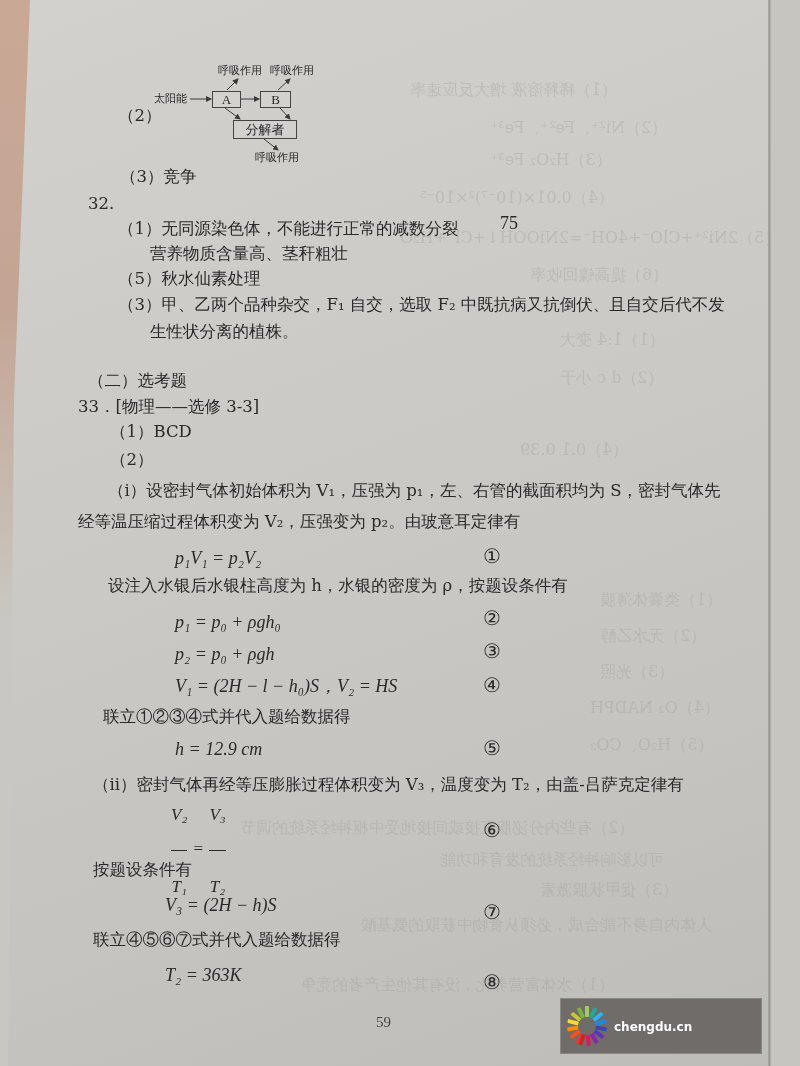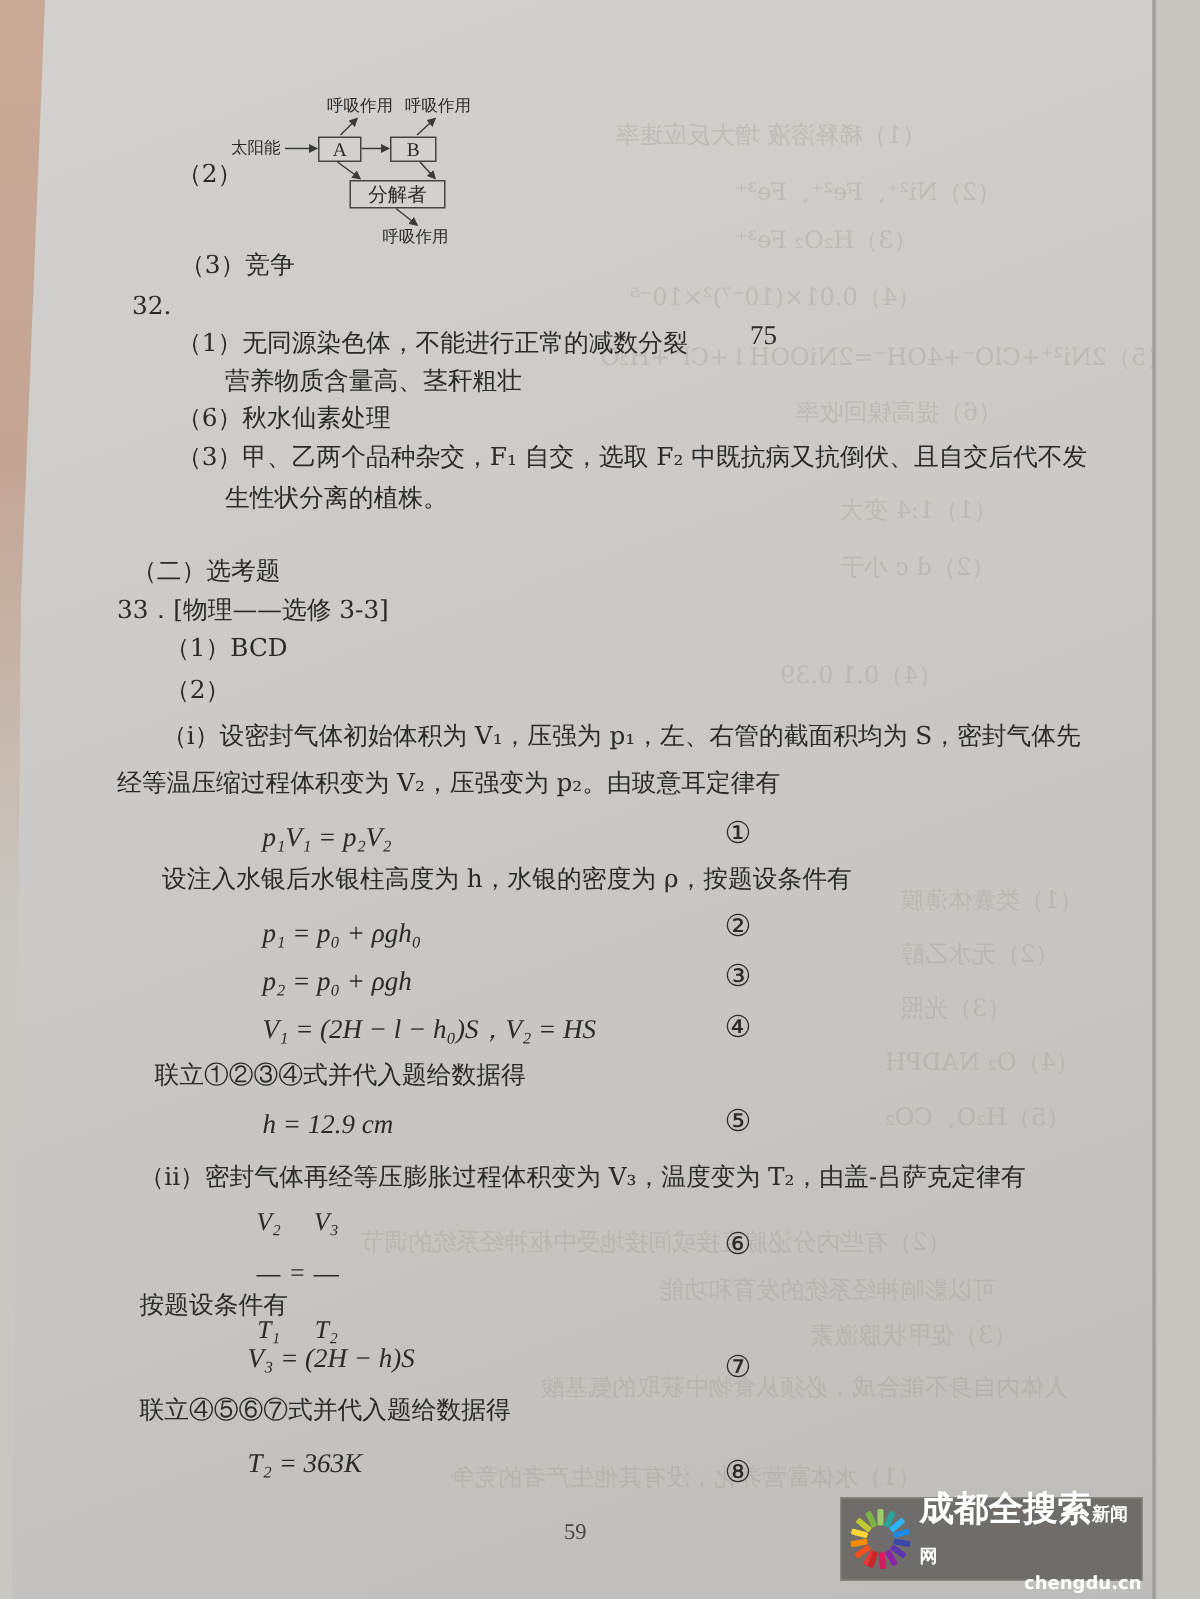--- a/index.html
+++ b/index.html
@@ -115,21 +115,21 @@
     </g>
   </svg>
 </div>
 
 <div class="t" style="left:120px;top:169px;">（3）竞争</div>
 
 <div class="t" style="left:88px;top:196px;">32.</div>
 <div class="t" style="left:118px;top:221px;">（1）无同源染色体，不能进行正常的减数分裂</div>
 <div class="t" style="left:500px;top:214px;font-family:'Liberation Serif',serif;font-size:18px;">75</div>
 <div class="t" style="left:150px;top:246px;">营养物质含量高、茎秆粗壮</div>
-<div class="t" style="left:118px;top:271px;">（6）秋水仙素处理</div>
+<div class="t" style="left:118px;top:271px;">（5）秋水仙素处理</div>
 <div class="t" style="left:118px;top:297px;">（3）甲、乙两个品种杂交，F₁ 自交，选取 F₂ 中既抗病又抗倒伏、且自交后代不发</div>
 <div class="t" style="left:150px;top:324px;">生性状分离的植株。</div>
 
 <div class="t" style="left:88px;top:373px;">（二）选考题</div>
 <div class="t" style="left:78px;top:399px;">33．[物理——选修 3-3]</div>
 <div class="t" style="left:110px;top:424px;">（1）BCD</div>
 <div class="t" style="left:110px;top:452px;">（2）</div>
 
 <div class="t" style="left:108px;top:483px;">（i）设密封气体初始体积为 V₁，压强为 p₁，左、右管的截面积均为 S，密封气体先</div>
 <div class="t" style="left:78px;top:514px;">经等温压缩过程体积变为 V₂，压强变为 p₂。由玻意耳定律有</div>
@@ -186,18 +186,15 @@
     <span style="background:#26a69a;transform:rotate(25deg);"></span>
     <span style="background:#29b6f6;transform:rotate(50deg);"></span>
     <span style="background:#1e88e5;transform:rotate(75deg);"></span>
     <span style="background:#3949ab;transform:rotate(100deg);"></span>
     <span style="background:#5e35b1;transform:rotate(125deg);"></span>
     <span style="background:#8e24aa;transform:rotate(150deg);"></span>
     <span style="background:#d81b60;transform:rotate(175deg);"></span>
     <span style="background:#c62828;transform:rotate(200deg);"></span>
   </div>
   <div style="margin-left:4px;">
-    <div class="wm-title">
-      <span>成都全搜索</span><small>新闻网</small>
-    </div>
     <div class="wm-url">chengdu.cn</div>
   </div>
 </div>
 
 </body></html>

